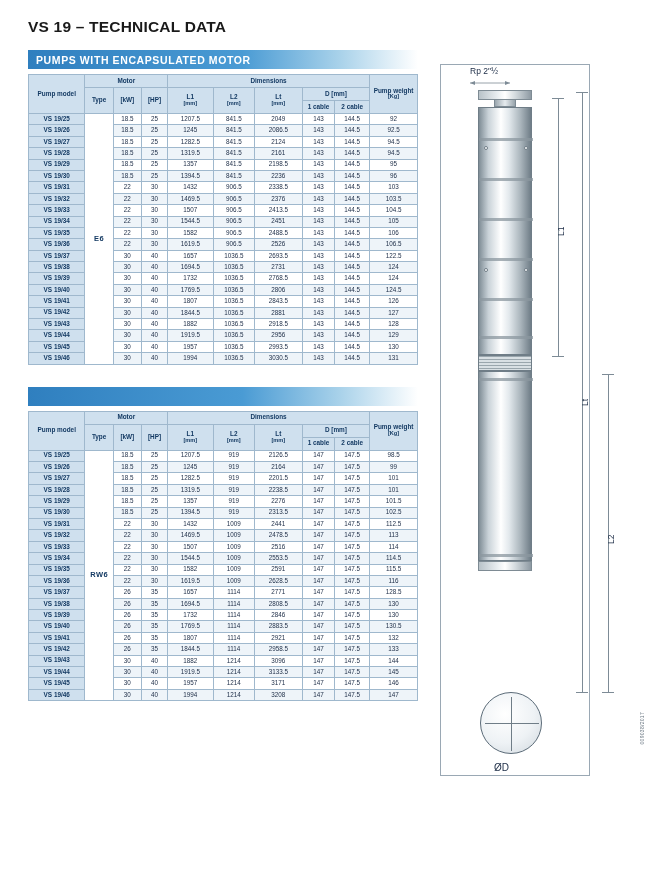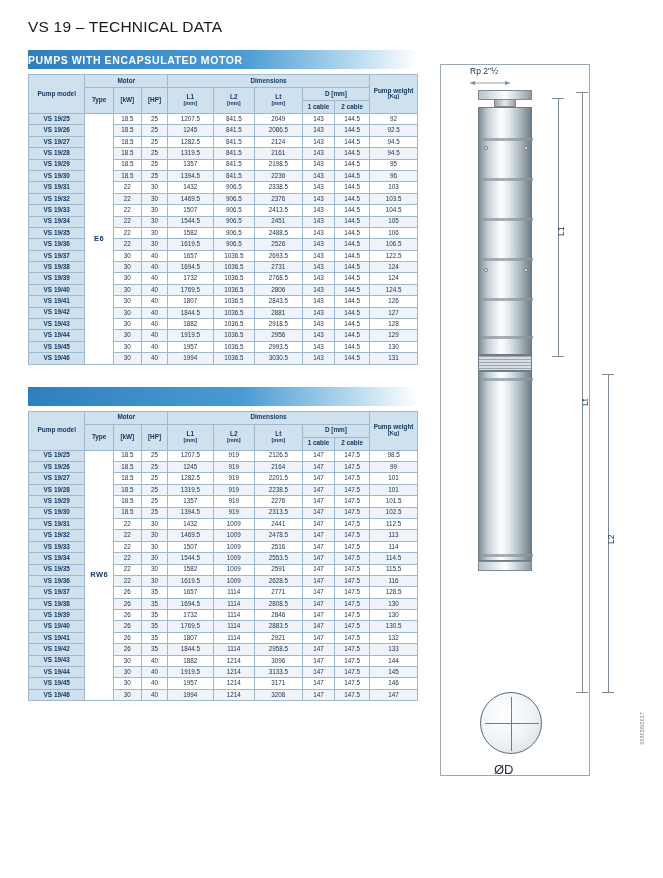--- a/index.html
+++ b/index.html
@@ -9,21 +9,21 @@
     background: #ffffff;
     font-family: "Liberation Sans", sans-serif;
   }
   .page {
     position: relative;
     width: 663px; height: 878px;
     padding: 18px 20px 0 28px;
   }
   .doc-title {
     font-size: 15.5px;
-    font-weight: normal;
+    font-weight: bold;
     color: #1a1a1a;
     letter-spacing: 0.2px;
     margin: 0 0 14px 0;
   }
   .columns { display: flex; flex-direction: row; align-items: flex-start; }
   .left-col { width: 390px; }
   .right-col { width: 225px; padding-left: 14px; position: relative; }
 
   
   .section-banner {
@@ -35,21 +35,21 @@
   .section-banner .bar {
     position: absolute; left: 0; top: 0; height: 19px; width: 100%;
     background: linear-gradient(to right, #2f7fbf 0%, #4a9bd4 55%, #a9d2ea 80%, #ffffff 100%);
   }
   .section-banner .label {
     position: relative;
     color: #ffffff;
     font-size: 10.5px;
     font-weight: bold;
     letter-spacing: 0.6px;
-    padding-left: 0;
+    padding-left: 8px;
   }
 
   table.data {
     border-collapse: collapse;
     width: 100%;
     font-size: 6.3px;
     color: #1b2b45;
     table-layout: fixed;
   }
   table.data th, table.data td {
@@ -150,21 +150,21 @@
     border: 1.4px solid #5b6b78;
     background: radial-gradient(circle at 40% 35%, #ffffff 0%, #eef2f5 55%, #cfd7dd 100%);
   }
   .bottom-view:before, .bottom-view:after {
     content:""; position: absolute; background: #6f7d87;
   }
   .bottom-view:before { left: 50%; top: 4px; width: 1px; height: 54px; }
   .bottom-view:after { top: 50%; left: 4px; height: 1px; width: 54px; }
   .od-label {
     position: absolute; left: 62px; top: 706px;
-    font-size: 13px; color: #1b2b45;
+    font-size: 10px; color: #1b2b45;
   }
   .dimline {
     position: absolute; width: 1px; background: #7d8b96;
   }
   .dimtick {
     position: absolute; height: 1px; background: #7d8b96;
   }
   .dimtext {
     position: absolute;
     font-size: 8.5px; color: #1b2b45;

